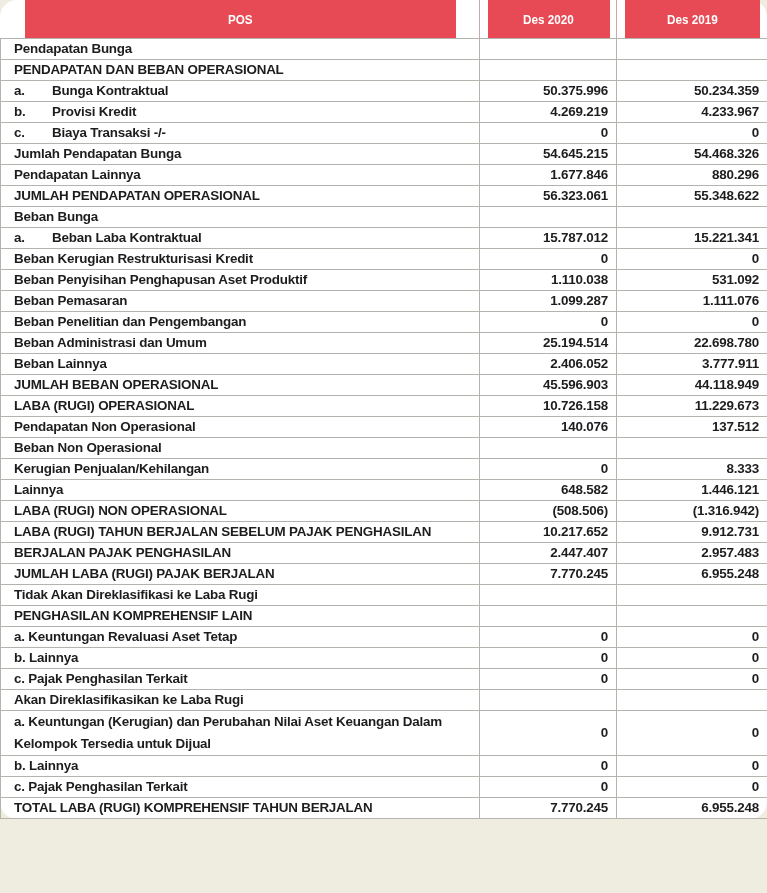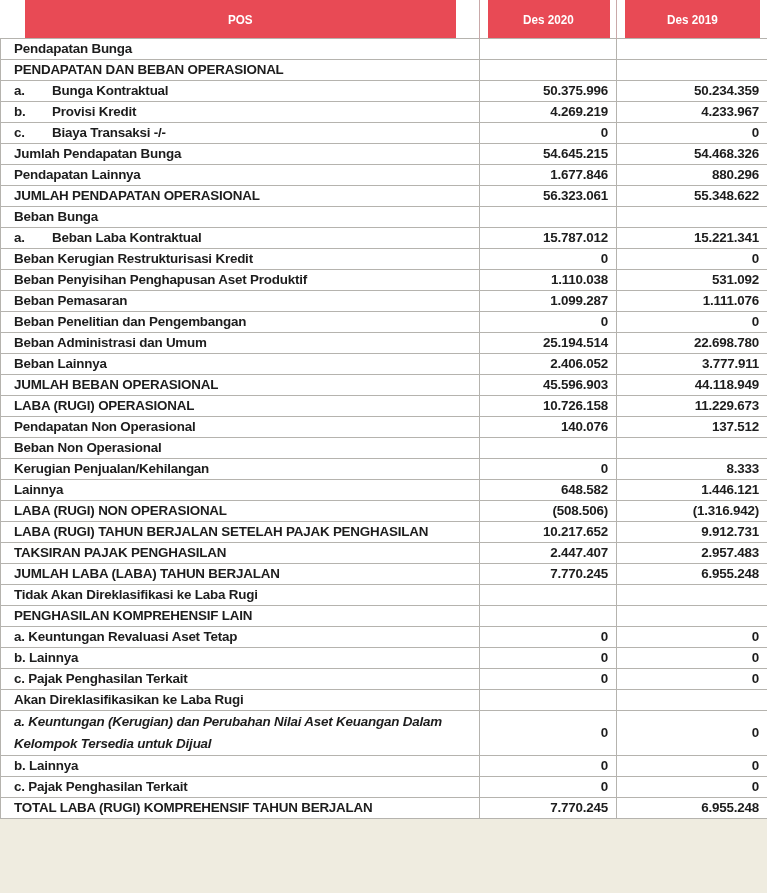--- a/index.html
+++ b/index.html
@@ -13,20 +13,21 @@
       overflow: hidden;
       position: relative;
       font-family: "Liberation Sans", sans-serif;
     }
     .sheet {
       position: absolute;
       left: 0;
       top: 0;
       width: 767px;
       background: #ffffff;
+      border-radius: 17px;
     }
     table {
       border-collapse: collapse;
       width: 767px;
       table-layout: fixed;
     }
     col.c-pos { width: 479px; }
     col.c-a { width: 137px; }
     col.c-b { width: 151px; }
     thead th {
@@ -56,21 +57,20 @@
     tbody td.num {
       text-align: right;
       padding: 0 8px 0 4px;
     }
     tbody td.lbl { overflow: hidden; }
     tbody tr.tall td { height: 43px; }
     tbody tr.tall td.lbl {
       white-space: normal;
       line-height: 22px;
       padding-right: 4px;
-      font-style: italic;
     }
     .pfx {
       display: inline-block;
       width: 38px;
     }
     .footer-strip {
       position: absolute;
       left: 0;
       top: 882px;
       width: 767px;
@@ -205,31 +205,31 @@
           <td class="lbl"><span>Lainnya</span></td>
           <td class="num">648.582</td>
           <td class="num">1.446.121</td>
         </tr>
         <tr>
           <td class="lbl"><span>LABA (RUGI) NON OPERASIONAL</span></td>
           <td class="num">(508.506)</td>
           <td class="num">(1.316.942)</td>
         </tr>
         <tr>
-          <td class="lbl"><span>LABA (RUGI) TAHUN BERJALAN SETELAH PAJAK PENGHASILAN</span></td>
+          <td class="lbl"><span>LABA (RUGI) TAHUN BERJALAN SEBELUM PAJAK PENGHASILAN</span></td>
           <td class="num">10.217.652</td>
           <td class="num">9.912.731</td>
         </tr>
         <tr>
-          <td class="lbl"><span>TAKSIRAN PAJAK PENGHASILAN</span></td>
+          <td class="lbl"><span>BERJALAN PAJAK PENGHASILAN</span></td>
           <td class="num">2.447.407</td>
           <td class="num">2.957.483</td>
         </tr>
         <tr>
-          <td class="lbl"><span>JUMLAH LABA (LABA) TAHUN BERJALAN</span></td>
+          <td class="lbl"><span>JUMLAH LABA (RUGI) PAJAK BERJALAN</span></td>
           <td class="num">7.770.245</td>
           <td class="num">6.955.248</td>
         </tr>
         <tr>
           <td class="lbl"><span>Tidak Akan Direklasifikasi ke Laba Rugi</span></td>
           <td class="num"></td>
           <td class="num"></td>
         </tr>
         <tr>
           <td class="lbl"><span>PENGHASILAN KOMPREHENSIF LAIN</span></td>

